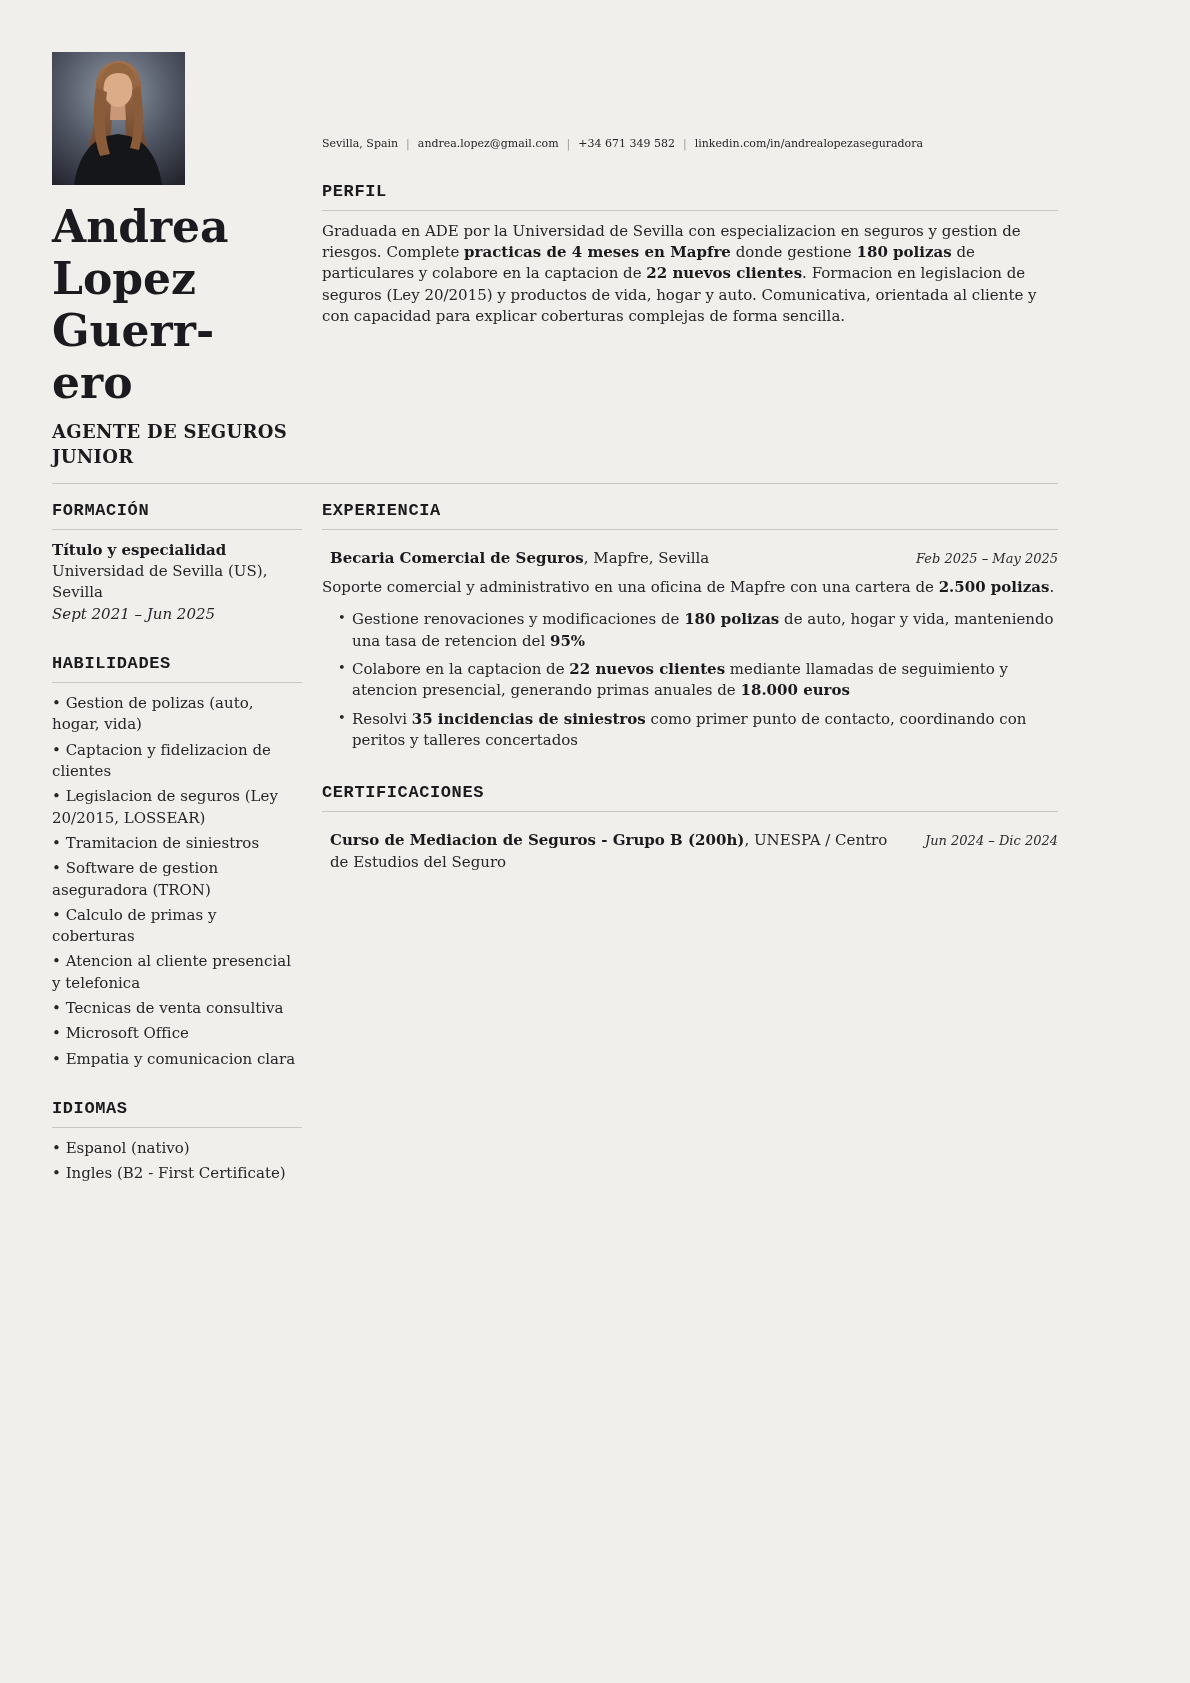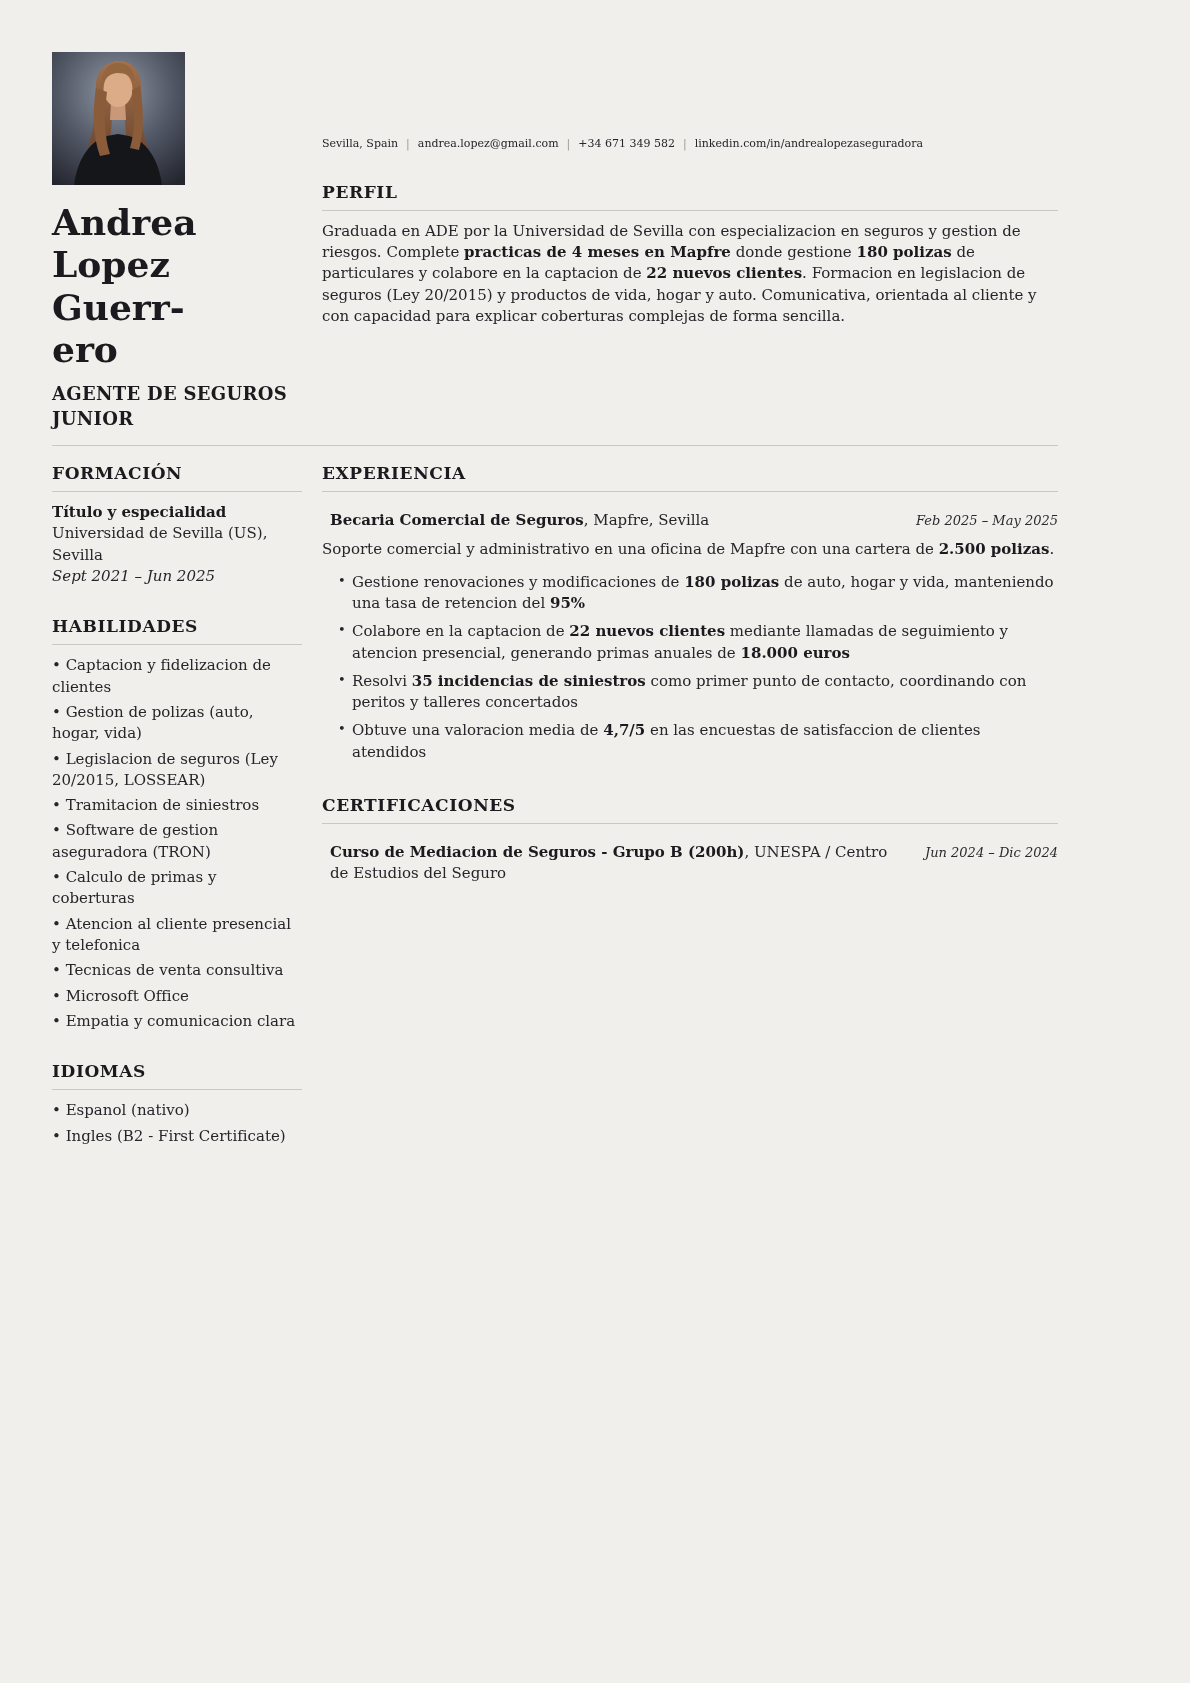--- a/index.html
+++ b/index.html
@@ -11,33 +11,33 @@
     font-size:15px;line-height:1.42;
     padding:52px 132px 0 52px;overflow:hidden;
   }
   .cols{display:grid;grid-template-columns:250px 1fr;column-gap:20px;}
   b{font-weight:700;color:#1b1b1f;}
 
   
   .photo{width:133px;height:133px;display:block;}
   .photo svg{display:block;}
   .name{
-    font-size:36px;font-weight:700;line-height:1.18;color:#1b1b1f;
+    font-size:44px;font-weight:700;line-height:1.18;color:#1b1b1f;
     margin:16px 0 10px;white-space:pre-line;letter-spacing:0;
   }
   .role{font-size:18px;font-weight:700;color:#1b1b1f;letter-spacing:.3px;}
 
   
   .header-right{padding-top:84px;}
   .contact{font-size:11px;margin-bottom:28px;white-space:nowrap;}
   .contact .sep{color:#989793;padding:0 8px;font-weight:400;}
 
   h2.sec-h{
     font-size:17px;font-weight:700;color:#1b1b1f;letter-spacing:.6px;
-    margin:0 0 10px;padding-bottom:6px;border-bottom:1px solid #c9c8c3;
+    margin:0 0 10px;padding-bottom:6px;border-bottom:1px solid #c9c8c3;font-family:Liberation Mono, monospace;
   }
   .perfil p{margin:0;}
 
   .divider{border:none;border-top:1px solid #c9c8c3;margin:13px 0 15px;}
 
   
   .side-sec{margin-bottom:27px;}
   .edu-degree{font-weight:700;color:#1b1b1f;}
   .edu-dates{font-style:italic;}
   ul.plain{list-style:none;margin:0;padding:0;}
@@ -115,22 +115,22 @@
       <section class="side-sec">
         <h2 class="sec-h">FORMACIÓN</h2>
         <div class="edu-degree">Título y especialidad</div>
         <div>Universidad de Sevilla (US), Sevilla</div>
         <div class="edu-dates">Sept 2021 – Jun 2025</div>
       </section>
 
       <section class="side-sec">
         <h2 class="sec-h">HABILIDADES</h2>
         <ul class="plain">
+          <li>Gestion de polizas (auto, hogar, vida)</li>
           <li>Captacion y fidelizacion de clientes</li>
-          <li>Gestion de polizas (auto, hogar, vida)</li>
           <li>Legislacion de seguros (Ley 20/2015, LOSSEAR)</li>
           <li>Tramitacion de siniestros</li>
           <li>Software de gestion aseguradora (TRON)</li>
           <li>Calculo de primas y coberturas</li>
           <li>Atencion al cliente presencial y telefonica</li>
           <li>Tecnicas de venta consultiva</li>
           <li>Microsoft Office</li>
           <li>Empatia y comunicacion clara</li>
         </ul>
       </section>
@@ -150,21 +150,20 @@
         <div>
           <div class="entry-head">
             <p class="entry-title"><b>Becaria Comercial de Seguros</b><span>, Mapfre, Sevilla</span></p>
             <span class="entry-dates">Feb 2025 – May 2025</span>
           </div>
           <p class="entry-summary"><span>Soporte comercial y administrativo en una oficina de Mapfre con una cartera de </span><b>2.500 polizas</b><span>.</span></p>
           <ul class="bullets">
             <li><span>Gestione renovaciones y modificaciones de </span><b>180 polizas</b><span> de auto, hogar y vida, manteniendo una tasa de retencion del </span><b>95%</b></li>
             <li><span>Colabore en la captacion de </span><b>22 nuevos clientes</b><span> mediante llamadas de seguimiento y atencion presencial, generando primas anuales de </span><b>18.000 euros</b></li>
             <li><span>Resolvi </span><b>35 incidencias de siniestros</b><span> como primer punto de contacto, coordinando con peritos y talleres concertados</span></li>
-            <li><span>Obtuve una valoracion media de </span><b>4,7/5</b><span> en las encuestas de satisfaccion de clientes atendidos</span></li>
           </ul>
         </div>
       </section>
 
       <section class="main-sec">
         <h2 class="sec-h">CERTIFICACIONES</h2>
         <div class="entry-head">
           <p class="entry-title"><b>Curso de Mediacion de Seguros - Grupo B (200h)</b><span>, UNESPA / Centro de Estudios del Seguro</span></p>
           <span class="entry-dates">Jun 2024 – Dic 2024</span>
         </div>

